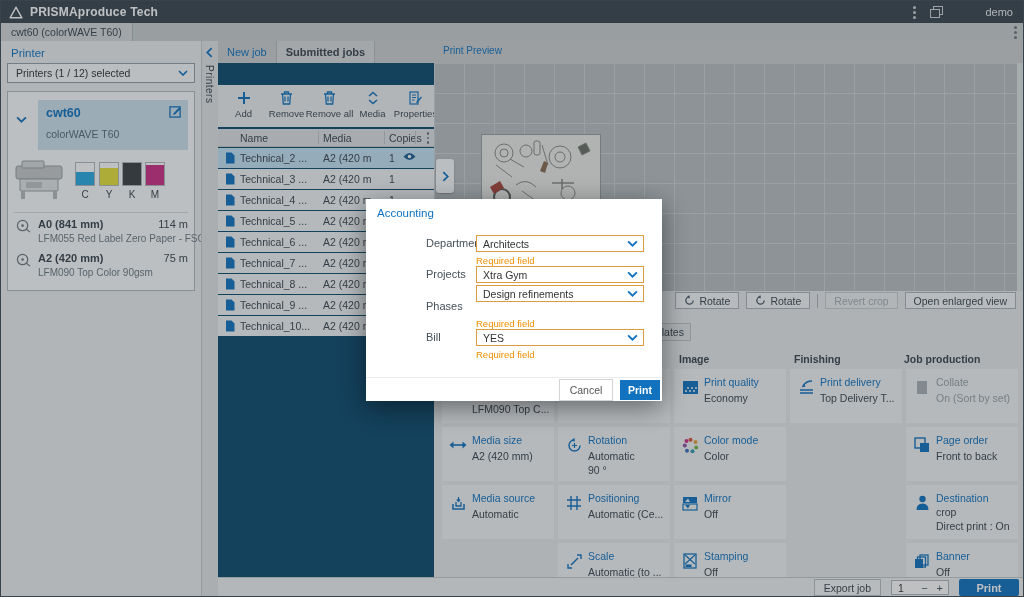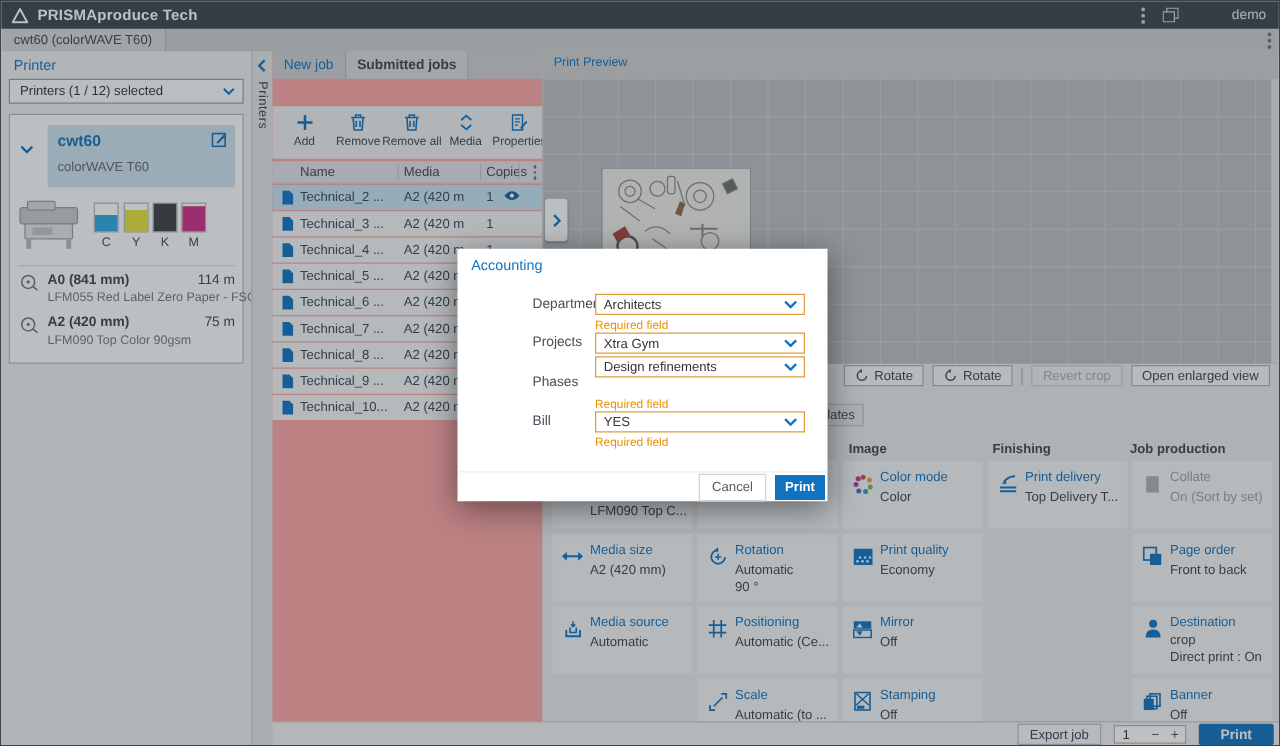--- a/index.html
+++ b/index.html
@@ -55,21 +55,21 @@
   .roll .rmedia{position:absolute;left:30px;top:17px;font-size:10px;color:#6e7981;white-space:nowrap;}
   .roll .ricon{position:absolute;left:8px;top:3px;}
 
   
   #pstrip{left:200px;top:40px;width:17px;height:557px;background:#e2e5e6;border-left:1px solid #c6cacc;box-sizing:border-box;}
   #pstrip .coll{position:absolute;left:4px;top:6px;}
   #pstrip .vlabel{position:absolute;left:2px;top:24px;writing-mode:vertical-rl;
     font-size:10px;color:#3c464e;letter-spacing:.5px;}
 
   
-  #jobs{left:217px;top:40px;width:216px;height:536px;background:#fca5a5;text-align:center;}
+  #jobs{left:217px;top:40px;width:216px;height:536px;background:#0c4a6e;text-align:center;}
   #jobs .tabs{position:absolute;left:0;top:0;width:100%;height:22px;background:#cdd0d2;display:flex;}
   #jobs .jtab{display:flex;align-items:center;padding:0 9px;font-size:11px;color:#3c464e;cursor:pointer;}
   #jobs .jtab.active{color:#1173c0;}
   #jobs .jtab.raised{background:#d8dbdc;border-left:1px solid #b6babc;border-right:1px solid #b6babc;font-weight:bold;}
   #jobs .jobhead{position:absolute;left:0;top:22px;width:100%;height:22px;background:#e4e7e8;
     display:flex;align-items:center;gap:7px;padding-left:8px;box-sizing:border-box;}
   #jobs .jobhead .jtitle{font-size:12px;color:#1173c0;}
   #jobs .toolbar{position:absolute;left:0;top:44px;width:100%;height:42px;background:#eef0f1;
     display:flex;align-items:flex-start;padding:4px 0 0 4px;box-sizing:border-box;}
   .tbtn{display:flex;flex-direction:column;align-items:center;gap:3px;min-width:37px;padding:2px 3px;cursor:pointer;}
@@ -589,51 +589,51 @@
         </span>
         <span class="t-title">Scale</span>
         <span class="t-l1">Automatic (to ...</span>
         <span class="t-l2">49.94 %</span>
       </div>
     </div>
 
     <div class="tilecol" style="left:240px;">
       <div class="tile">
         <span class="t-icon">
+          <svg width="17" height="15" viewBox="0 0 17 15">
+              <rect x="1" y="1" width="15" height="13" fill="#1173c0"></rect>
+              <g fill="#e9f2f8">
+                <circle cx="4" cy="11" r="1.1"></circle>
+                <circle cx="8" cy="11" r="1.1"></circle>
+                <circle cx="12" cy="11" r="1.1"></circle>
+                <circle cx="6" cy="8" r="1"></circle>
+                <circle cx="10" cy="8" r="1"></circle>
+                <circle cx="14" cy="8" r="1"></circle>
+              </g>
+            </svg>
+        </span>
+        <span class="t-title">Print quality</span>
+        <span class="t-l1">Economy</span>
+      </div>
+      <div class="tile">
+        <span class="t-icon">
           <svg width="17" height="17" viewBox="0 0 17 17">
               <g>
                 <circle cx="8.5" cy="2.8" r="2" fill="#d94f3d"></circle>
                 <circle cx="13.5" cy="5" r="2" fill="#e8a33d"></circle>
                 <circle cx="14.2" cy="10.5" r="2" fill="#7ab648"></circle>
                 <circle cx="10.5" cy="14.2" r="2" fill="#2b9db0"></circle>
                 <circle cx="5" cy="13.8" r="2" fill="#3f6fc0"></circle>
                 <circle cx="2.8" cy="8.5" r="2" fill="#8b4fa8"></circle>
                 <circle cx="4.5" cy="4" r="2" fill="#cf2f86"></circle>
               </g>
             </svg>
         </span>
         <span class="t-title">Color mode</span>
         <span class="t-l1">Color</span>
-      </div>
-      <div class="tile">
-        <span class="t-icon">
-          <svg width="17" height="15" viewBox="0 0 17 15">
-              <rect x="1" y="1" width="15" height="13" fill="#1173c0"></rect>
-              <g fill="#e9f2f8">
-                <circle cx="4" cy="11" r="1.1"></circle>
-                <circle cx="8" cy="11" r="1.1"></circle>
-                <circle cx="12" cy="11" r="1.1"></circle>
-                <circle cx="6" cy="8" r="1"></circle>
-                <circle cx="10" cy="8" r="1"></circle>
-                <circle cx="14" cy="8" r="1"></circle>
-              </g>
-            </svg>
-        </span>
-        <span class="t-title">Print quality</span>
-        <span class="t-l1">Economy</span>
       </div>
       <div class="tile">
         <span class="t-icon">
           <svg width="16" height="15" viewBox="0 0 16 15">
               <rect x="1" y="1" width="14" height="6" fill="#1173c0"></rect>
               <rect x="1" y="8" width="14" height="6" fill="none" stroke="#1173c0" stroke-width="1.2"></rect>
               <path d="M3 6 L6 2.5 L8 6 Z" fill="#e9f2f8"></path>
               <path d="M3 9 L6 12.5 L8 9 Z" fill="#1173c0"></path>
             </svg>
         </span>

